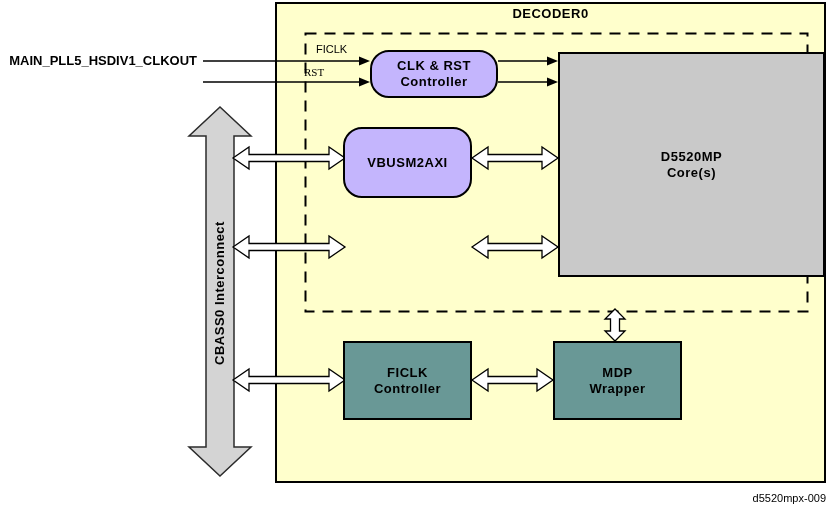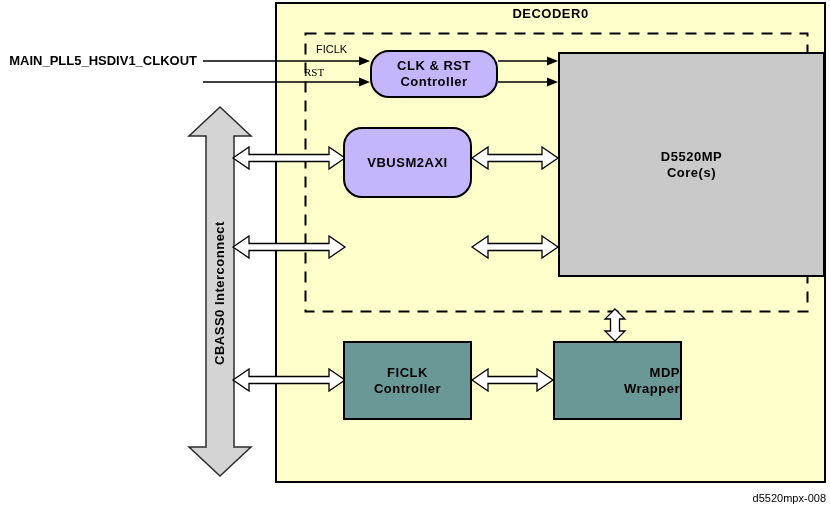--- a/index.html
+++ b/index.html
@@ -62,21 +62,21 @@
     z-index: 3;
   }
   .block.gray { background: #c4b5fd; border-radius: 19px; }
   .block.core { background: #c9c9c9; }
   .block.teal { background: #699896; }
   .blk-clk-rst   { left: 370px; top: 50px;  width: 128px; height: 48px; }
   .blk-vbusm2axi { left: 343px; top: 127px; width: 129px; height: 71px; }
   .blk-axi2vbusm { left: 343px; top: 215px; width: 129px; height: 65px; }
   .blk-core      { left: 558px; top: 52px;  width: 267px; height: 225px; }
   .blk-pbist     { left: 343px; top: 341px; width: 129px; height: 79px; }
-  .blk-mdp       { left: 553px; top: 341px; width: 129px; height: 79px; align-items: flex-end; }
+  .blk-mdp       { left: 553px; top: 341px; width: 129px; height: 79px; }
   .sig-label {
     position: absolute;
     left: 0;
     width: 197px;
     text-align: right;
     font-size: 13px;
     z-index: 3;
     white-space: nowrap;
     font-weight: bold;
   }
@@ -179,15 +179,15 @@
     <span>Wrapper</span>
   </div>
 
   <div class="sig-label sig-clkout">MAIN_PLL5_HSDIV1_CLKOUT</div>
 
   <div class="inner-sig inner-ficlk">FICLK</div>
   <div class="inner-sig inner-rst">RST</div>
 
   <div class="interconnect-label">CBASS0 Interconnect</div>
 
-  <div class="figure-label">d5520mpx-008</div>
+  <div class="figure-label">d5520mpx-009</div>
 
 </div>
 
 </body></html>

